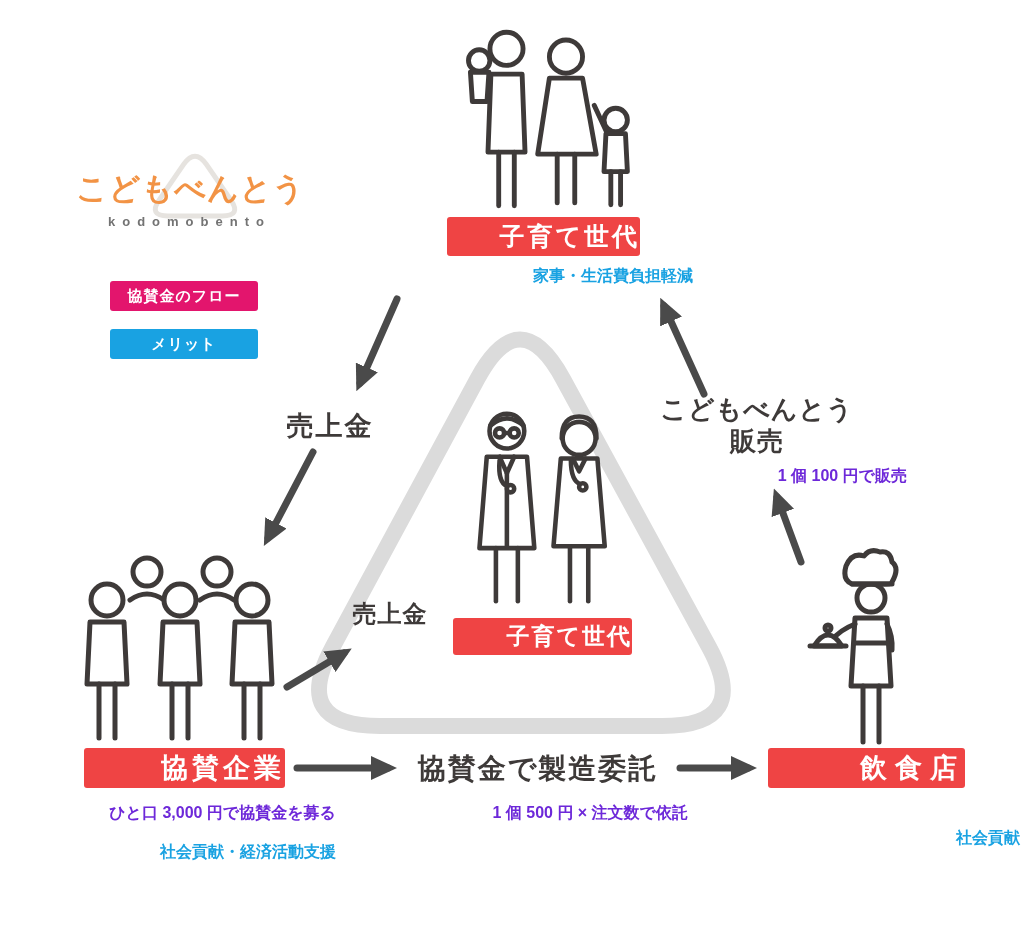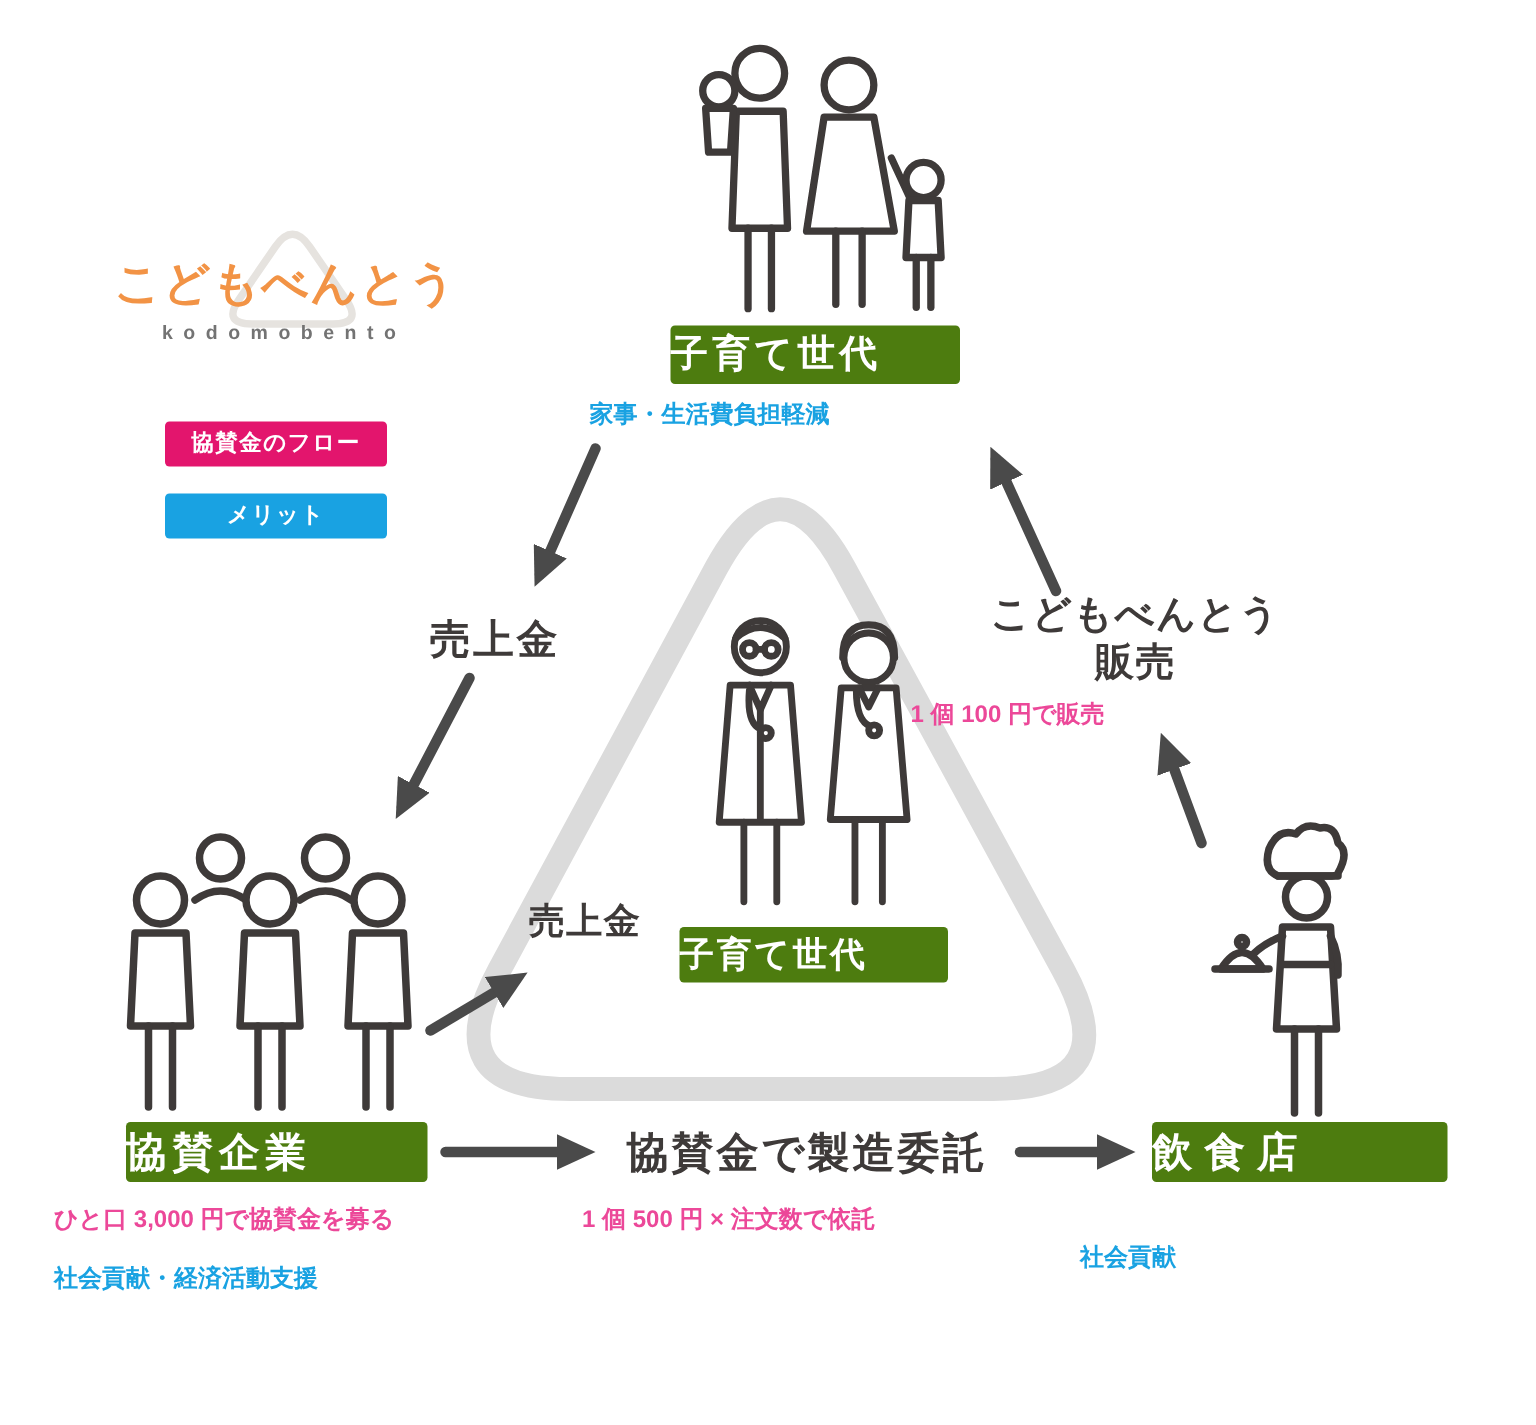--- a/index.html
+++ b/index.html
@@ -13,27 +13,27 @@
   .icon path,.icon circle,.icon line,.icon ellipse{
     stroke:#3e3a39;stroke-width:5;fill:#ffffff;stroke-linecap:round;stroke-linejoin:round;
   }
   .icon .nofill{fill:none;}
   .logo-title{left:76px;top:168px;font-size:31px;font-weight:bold;color:#f29345;letter-spacing:1px;}
   .logo-sub{left:108px;top:214px;font-size:13px;font-weight:bold;color:#737373;letter-spacing:7px;}
   .badge{width:148px;height:30px;line-height:30px;text-align:center;color:#fff;
     font-size:15px;font-weight:bold;border-radius:3px;letter-spacing:1px;}
   .badge-pink{left:110px;top:281px;background:#e3156d;}
   .badge-blue{left:110px;top:329px;background:#19a2e2;}
-  .node-label{background:#4d7c0f;color:#fff;font-weight:bold;text-align:left;border-radius:3px;}
+  .node-label{background:#ef4444;color:#fff;font-weight:bold;text-align:right;border-radius:3px;}
   .lbl-families{left:447px;top:217px;width:193px;height:39px;line-height:39px;font-size:25px;letter-spacing:3px;}
   .lbl-medical{left:453px;top:618px;width:179px;height:37px;line-height:37px;font-size:23px;letter-spacing:2px;}
   .lbl-sponsors{left:84px;top:748px;width:201px;height:40px;line-height:40px;font-size:27px;letter-spacing:4px;}
   .lbl-restaurant{left:768px;top:748px;width:197px;height:40px;line-height:40px;font-size:27px;letter-spacing:8px;}
-  .note{font-weight:bold;font-size:16px;text-align:left;width:300px;}
-  .pink{color:#ec4899;}
+  .note{font-weight:bold;font-size:16px;text-align:right;width:300px;}
+  .pink{color:#6d28d9;}
   .blue{color:#19a2e2;}
   .note-families{left:393px;top:266px;}
   .note-sponsors-flow{left:36px;top:803px;}
   .note-sponsors-merit{left:36px;top:842px;}
   .note-consignment{left:388px;top:803px;}
   .note-rest1{left:720px;top:803px;}
   .note-rest2{left:720px;top:828px;}
   .note-bento{left:607px;top:466px;}
   .edge-label{color:#3e3a39;font-weight:bold;text-align:center;}
   .el-sales{left:230px;top:408px;width:200px;font-size:27px;letter-spacing:2px;}

